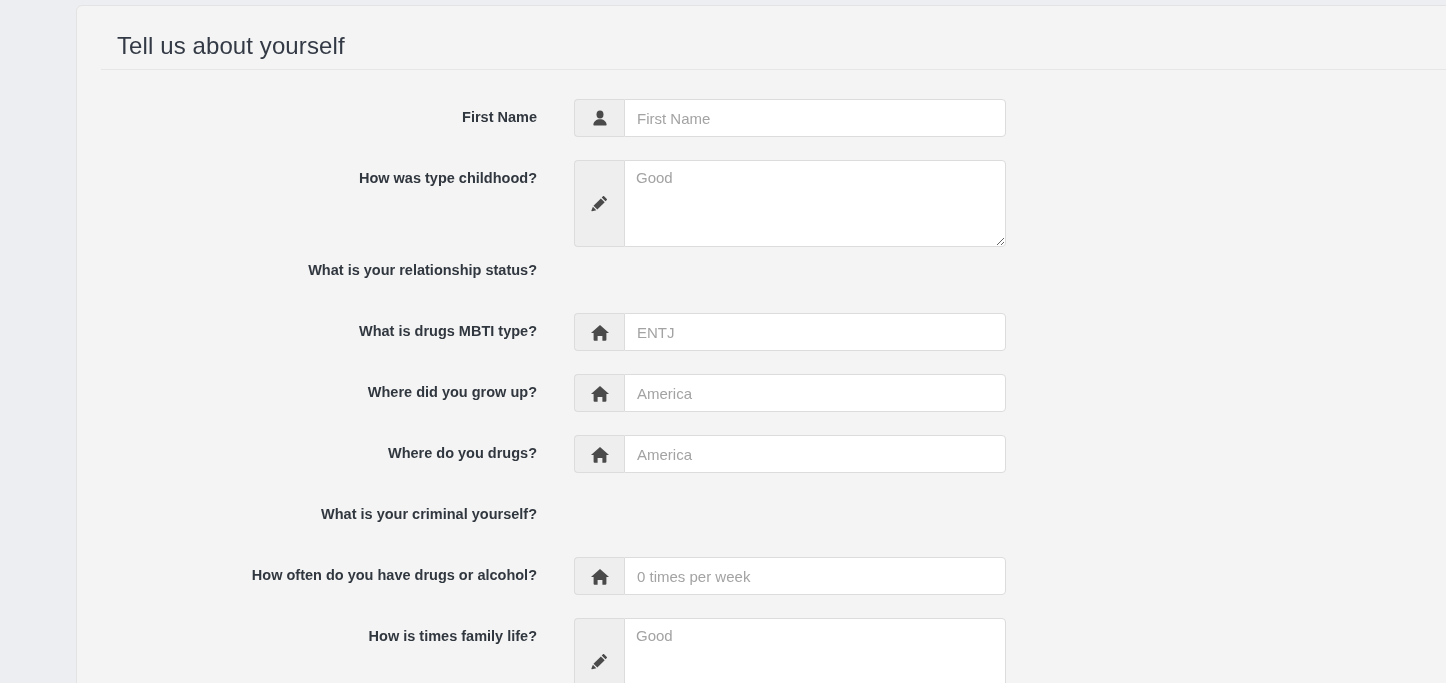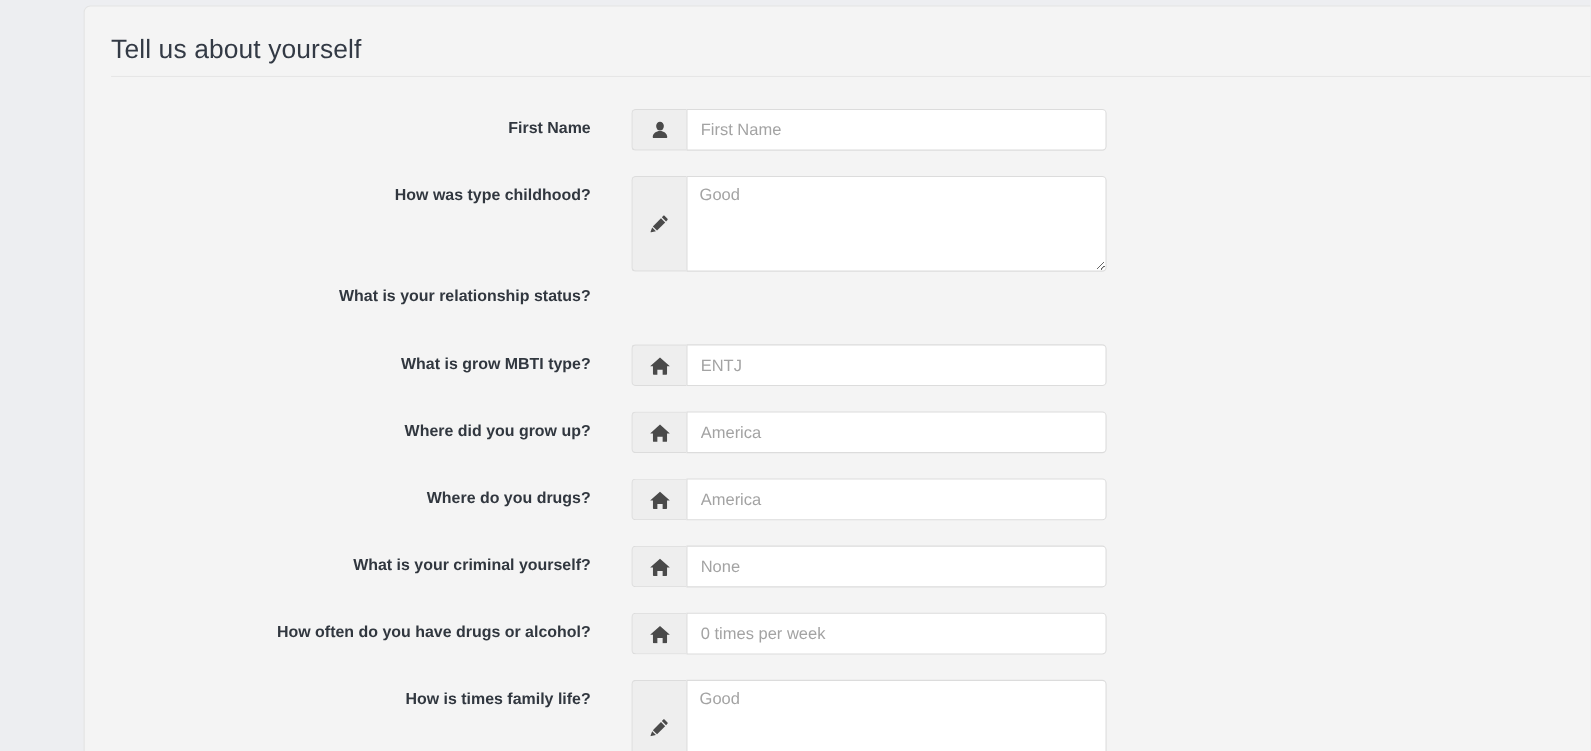--- a/index.html
+++ b/index.html
@@ -29,21 +29,21 @@
     height: 760px;
     background: #f4f4f4;
     border: 1px solid #e3e3e3;
     border-top-left-radius: 6px;
     border-top-right-radius: 6px;
     box-sizing: border-box;
   }
 
   .panel-title {
     position: absolute;
-    left: 24px;
+    left: 40px;
     top: 26px;
     font-size: 24px;
     font-weight: 300;
     color: #333a45;
     letter-spacing: 0.1px;
     white-space: nowrap;
   }
 
   .panel-divider {
     position: absolute;
@@ -174,21 +174,21 @@
                 <path d="M1.9 11.8l3.4 3.4-4.3 1c-.4.1-.7-.2-.6-.6l1.5-3.8z"></path>
               </svg>
             </span>
             <textarea class="textarea-input" placeholder="Good" style=""></textarea>
           </div>
         </div>
         <div class="form-row">
           <label class="form-label">What is your relationship status?</label>
         </div>
         <div class="form-row">
-          <label class="form-label">What is grow MBTI type?</label>
+          <label class="form-label">What is drugs MBTI type?</label>
           <div class="input-group">
             <span class="input-addon">
               <svg width="18" height="17" viewBox="0 0 18 17" aria-hidden="true">
                 <path d="M9 1L0 9h2.6v6.8c0 .5.4.9.9.9h3.1v-4.6h4.8v4.6h3.1c.5 0 .9-.4.9-.9V9H18L9 1z"></path>
               </svg>
             </span>
             <input type="text" class="text-input" placeholder="ENTJ" style="">
           </div>
         </div>
         <div class="form-row">
@@ -208,28 +208,20 @@
             <span class="input-addon">
               <svg width="18" height="17" viewBox="0 0 18 17" aria-hidden="true">
                 <path d="M9 1L0 9h2.6v6.8c0 .5.4.9.9.9h3.1v-4.6h4.8v4.6h3.1c.5 0 .9-.4.9-.9V9H18L9 1z"></path>
               </svg>
             </span>
             <input type="text" class="text-input" placeholder="America" style="">
           </div>
         </div>
         <div class="form-row">
           <label class="form-label">What is your criminal yourself?</label>
-          <div class="input-group">
-            <span class="input-addon">
-              <svg width="18" height="17" viewBox="0 0 18 17" aria-hidden="true">
-                <path d="M9 1L0 9h2.6v6.8c0 .5.4.9.9.9h3.1v-4.6h4.8v4.6h3.1c.5 0 .9-.4.9-.9V9H18L9 1z"></path>
-              </svg>
-            </span>
-            <input type="text" class="text-input" placeholder="None" style="">
-          </div>
         </div>
         <div class="form-row">
           <label class="form-label">How often do you have drugs or alcohol?</label>
           <div class="input-group">
             <span class="input-addon">
               <svg width="18" height="17" viewBox="0 0 18 17" aria-hidden="true">
                 <path d="M9 1L0 9h2.6v6.8c0 .5.4.9.9.9h3.1v-4.6h4.8v4.6h3.1c.5 0 .9-.4.9-.9V9H18L9 1z"></path>
               </svg>
             </span>
             <input type="text" class="text-input" placeholder="0 times per week" style="">

